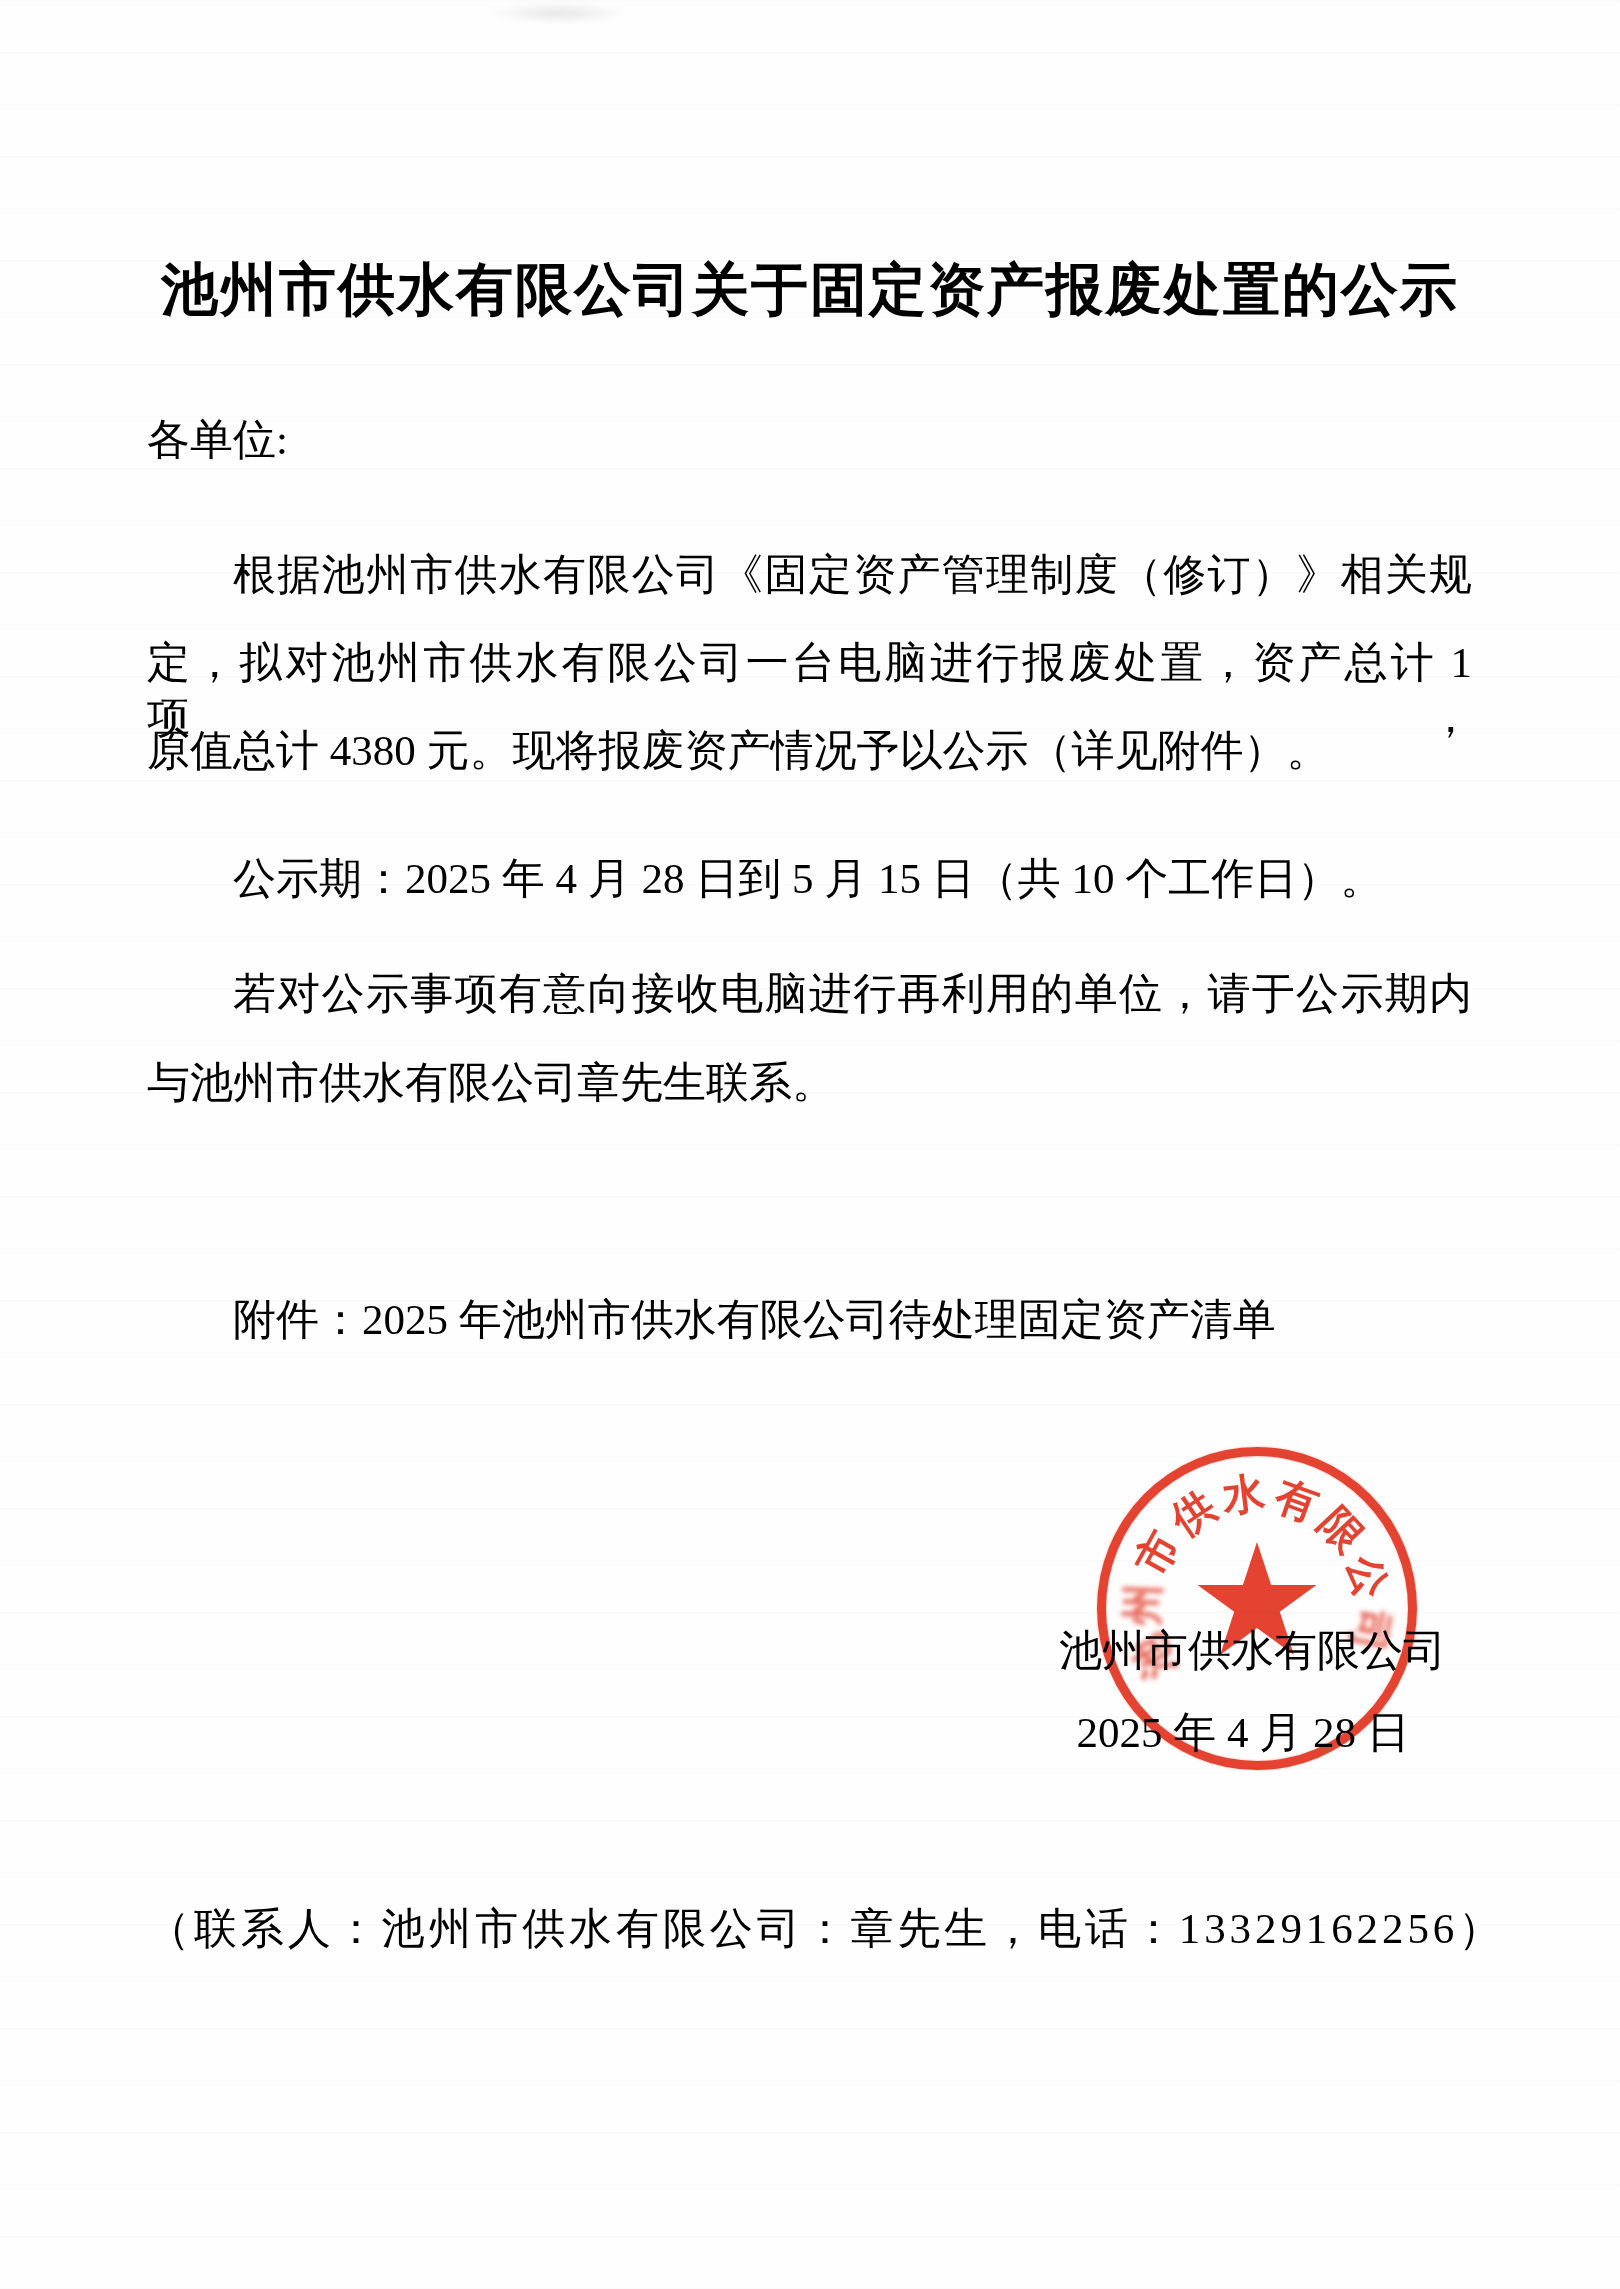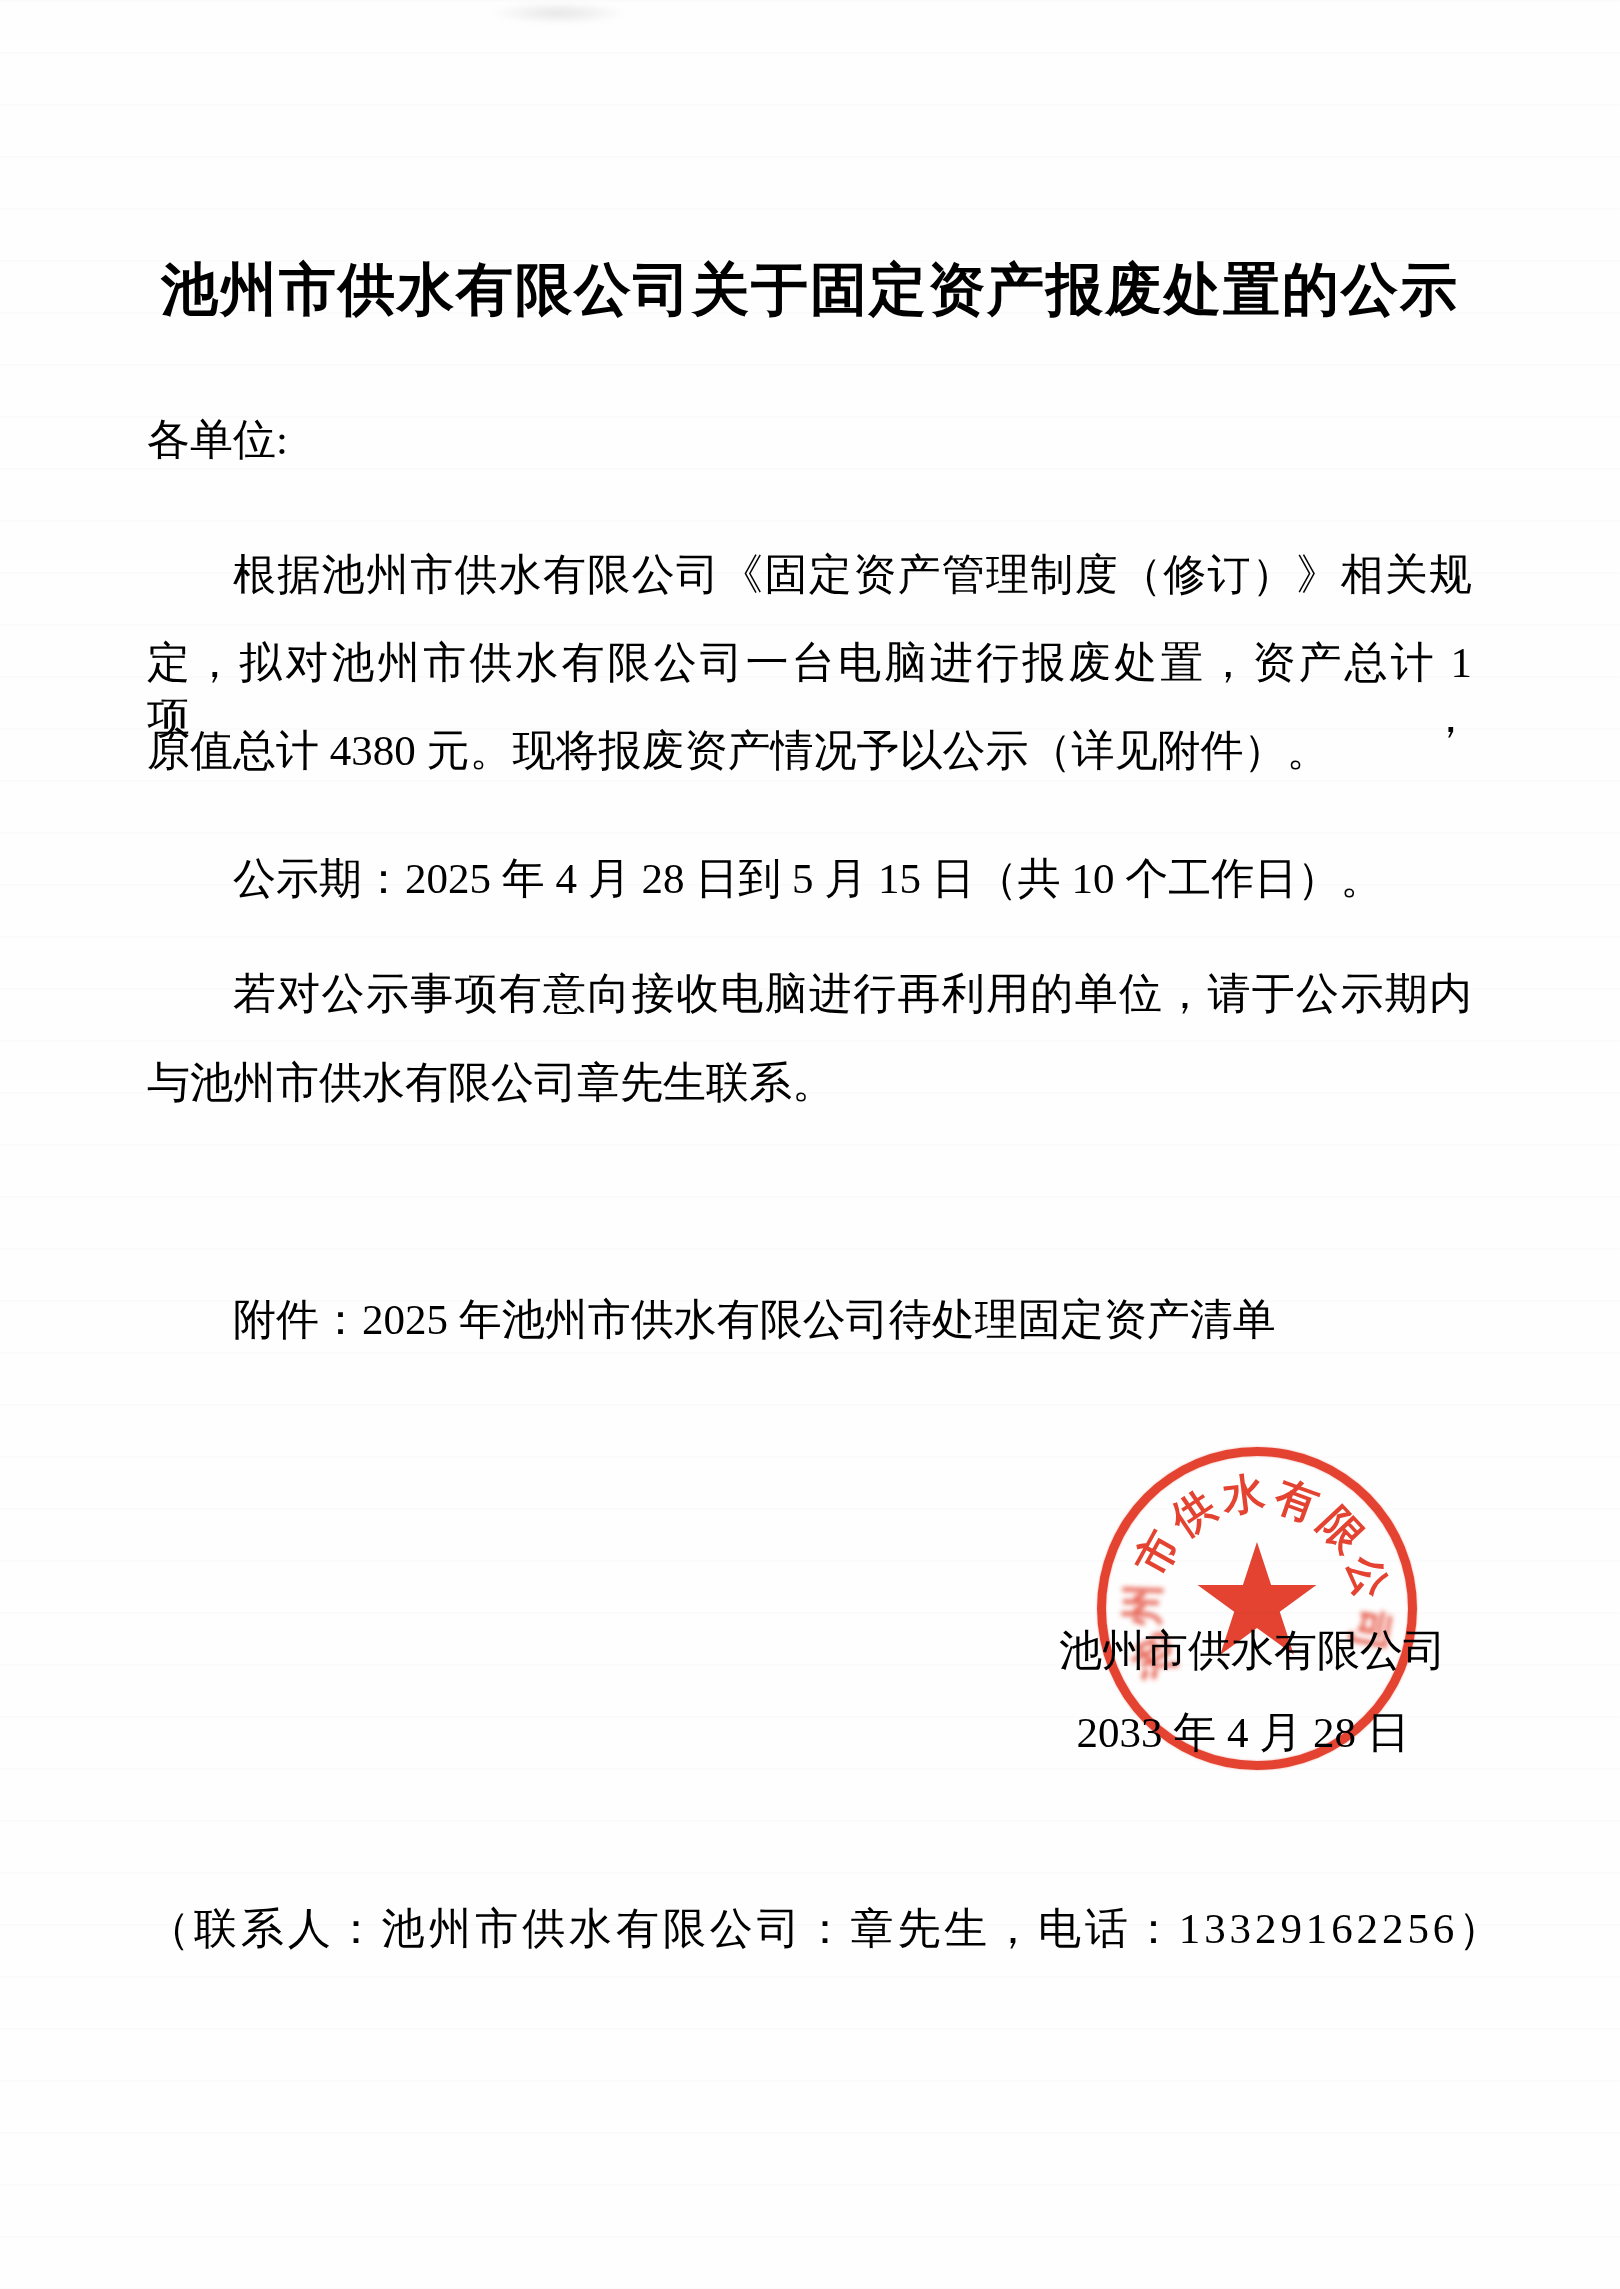--- a/index.html
+++ b/index.html
@@ -108,18 +108,18 @@
         <span class="seal-char" style="transform: rotate(-34deg) translateY(-114px);">供</span>
         <span class="seal-char" style="transform: rotate(-7deg) translateY(-114px);">水</span>
         <span class="seal-char" style="transform: rotate(20deg) translateY(-114px);">有</span>
         <span class="seal-char" style="transform: rotate(47deg) translateY(-114px);">限</span>
         <span class="seal-char" style="transform: rotate(74deg) translateY(-114px);">公</span>
         <span class="seal-char" style="transform: rotate(101deg) translateY(-114px); filter: blur(2.5px); opacity: 0.85;">司</span>
       </div>
   </div>
 
   <div class="sig-company">池州市供水有限公司</div>
-  <div class="sig-date">2033 年 4 月 28 日</div>
+  <div class="sig-date">2025 年 4 月 28 日</div>
 
   <div class="line contact">（联系人：池州市供水有限公司：章先生，电话：13329162256）</div>
 
 </div>
 
 
 </body></html>

